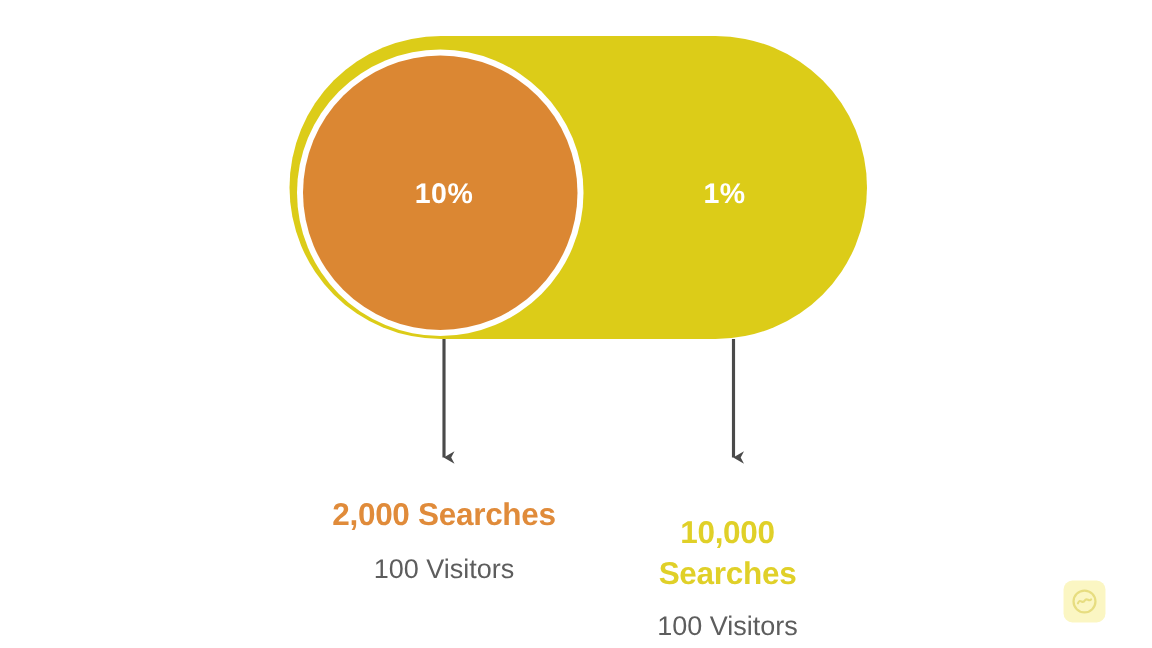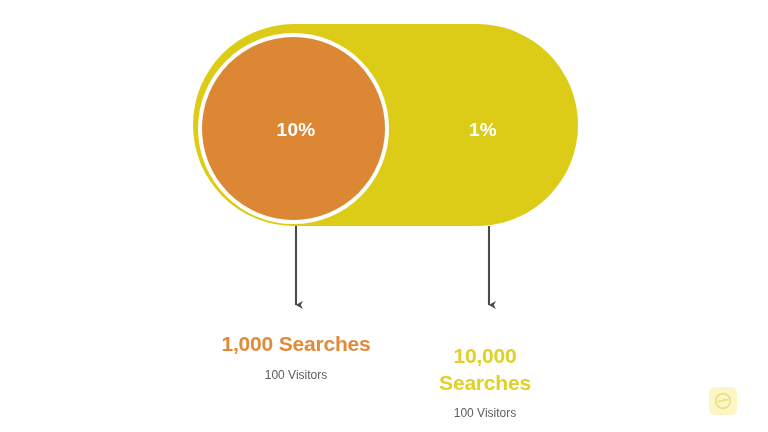--- a/index.html
+++ b/index.html
@@ -107,21 +107,21 @@
     letter-spacing: -0.2px;
   }
   .callout-left .callout-title {
     color: #e08b3a;
   }
   .callout-right .callout-title {
     color: #e0d028;
     margin-top: 12px;
   }
   .callout-sub {
-    font-size: 12px;
+    font-size: 18px;
     font-weight: 400;
     color: #5d5d5d;
     margin: 0;
     line-height: 1.3;
   }
   .callout-left .callout-sub {
     padding-top: 10px;
   }
   .callout-right .callout-sub {
     padding-top: 9px;
@@ -162,21 +162,21 @@
     <defs>
       <marker id="head" markerWidth="9" markerHeight="8" refX="4.5" refY="7.4" orient="auto" markerUnits="userSpaceOnUse">
         <path d="M0.4,0.4 L4.5,7.6 L8.6,0.4 L4.5,2.6 Z" fill="#4a4a4a"></path>
       </marker>
     </defs>
     <line x1="296" y1="226" x2="296" y2="305" stroke="#4a4a4a" stroke-width="2.1" marker-end="url(#head)"></line>
     <line x1="489" y1="226" x2="489" y2="305" stroke="#4a4a4a" stroke-width="2.1" marker-end="url(#head)"></line>
   </svg>
 
   <div class="callout callout-left">
-    <p class="callout-title">1,000 Searches</p>
+    <p class="callout-title">2,000 Searches</p>
     <p class="callout-sub">100 Visitors</p>
   </div>
 
   <div class="callout callout-right">
     <p class="callout-title">10,000 Searches</p>
     <p class="callout-sub">100 Visitors</p>
   </div>
 
   <div class="watermark">
     <svg width="20" height="20" viewBox="0 0 20 20">

